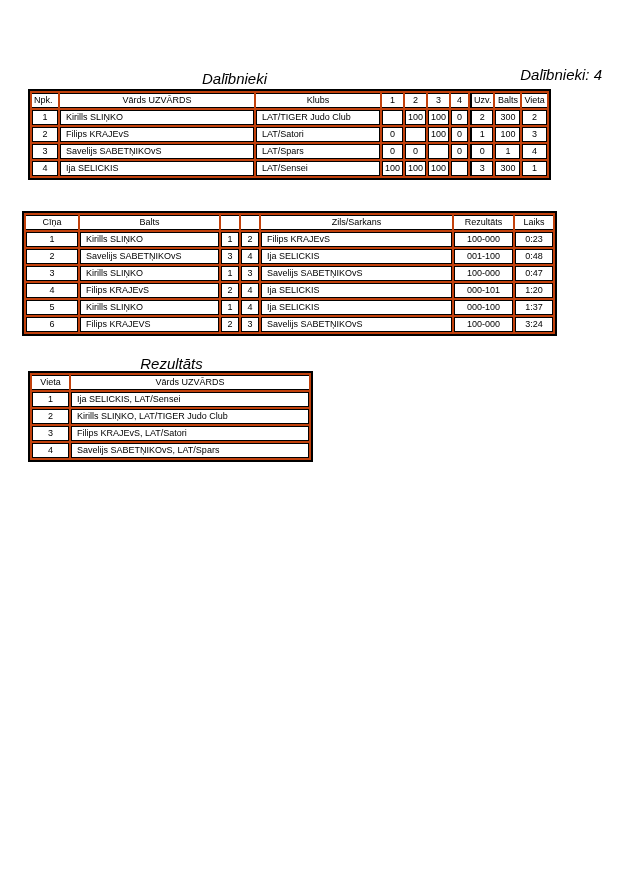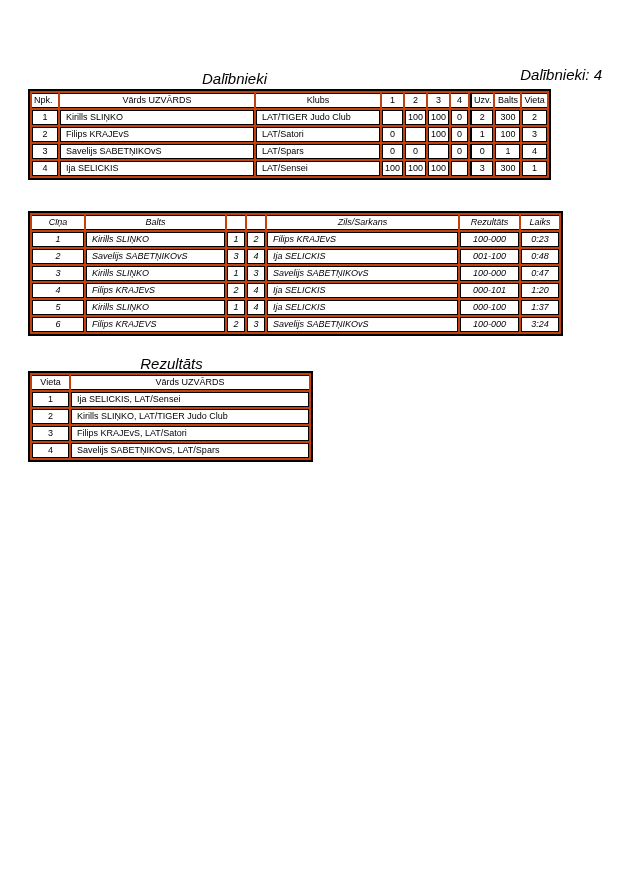--- a/index.html
+++ b/index.html
@@ -19,21 +19,21 @@
   .lbl-fights { left:28px; top:196px; width:542px; text-align:center; }
   .lbl-results { left:28px; top:355px; width:287px; text-align:center; }
 
   table {
     position:absolute;
     border-collapse:separate; border-spacing:2px;
     border:2px solid #000; background:#c2410c;
     table-layout:fixed;
   }
   .t-participants { left:28px; top:89px; }
-  .t-fights { left:28px; top:211px;font-style:italic; }
+  .t-fights { left:22px; top:211px; }
   .t-results { left:28px; top:371px; }
 
   th, td {
     border:1px solid #000;
     font-size:9px; font-weight:normal; line-height:13px;
     height:13px; padding:0 2px;
     text-align:center; white-space:nowrap; overflow:hidden;
     background:#fff;
   }
   th { border-left:none; border-right:none; }

